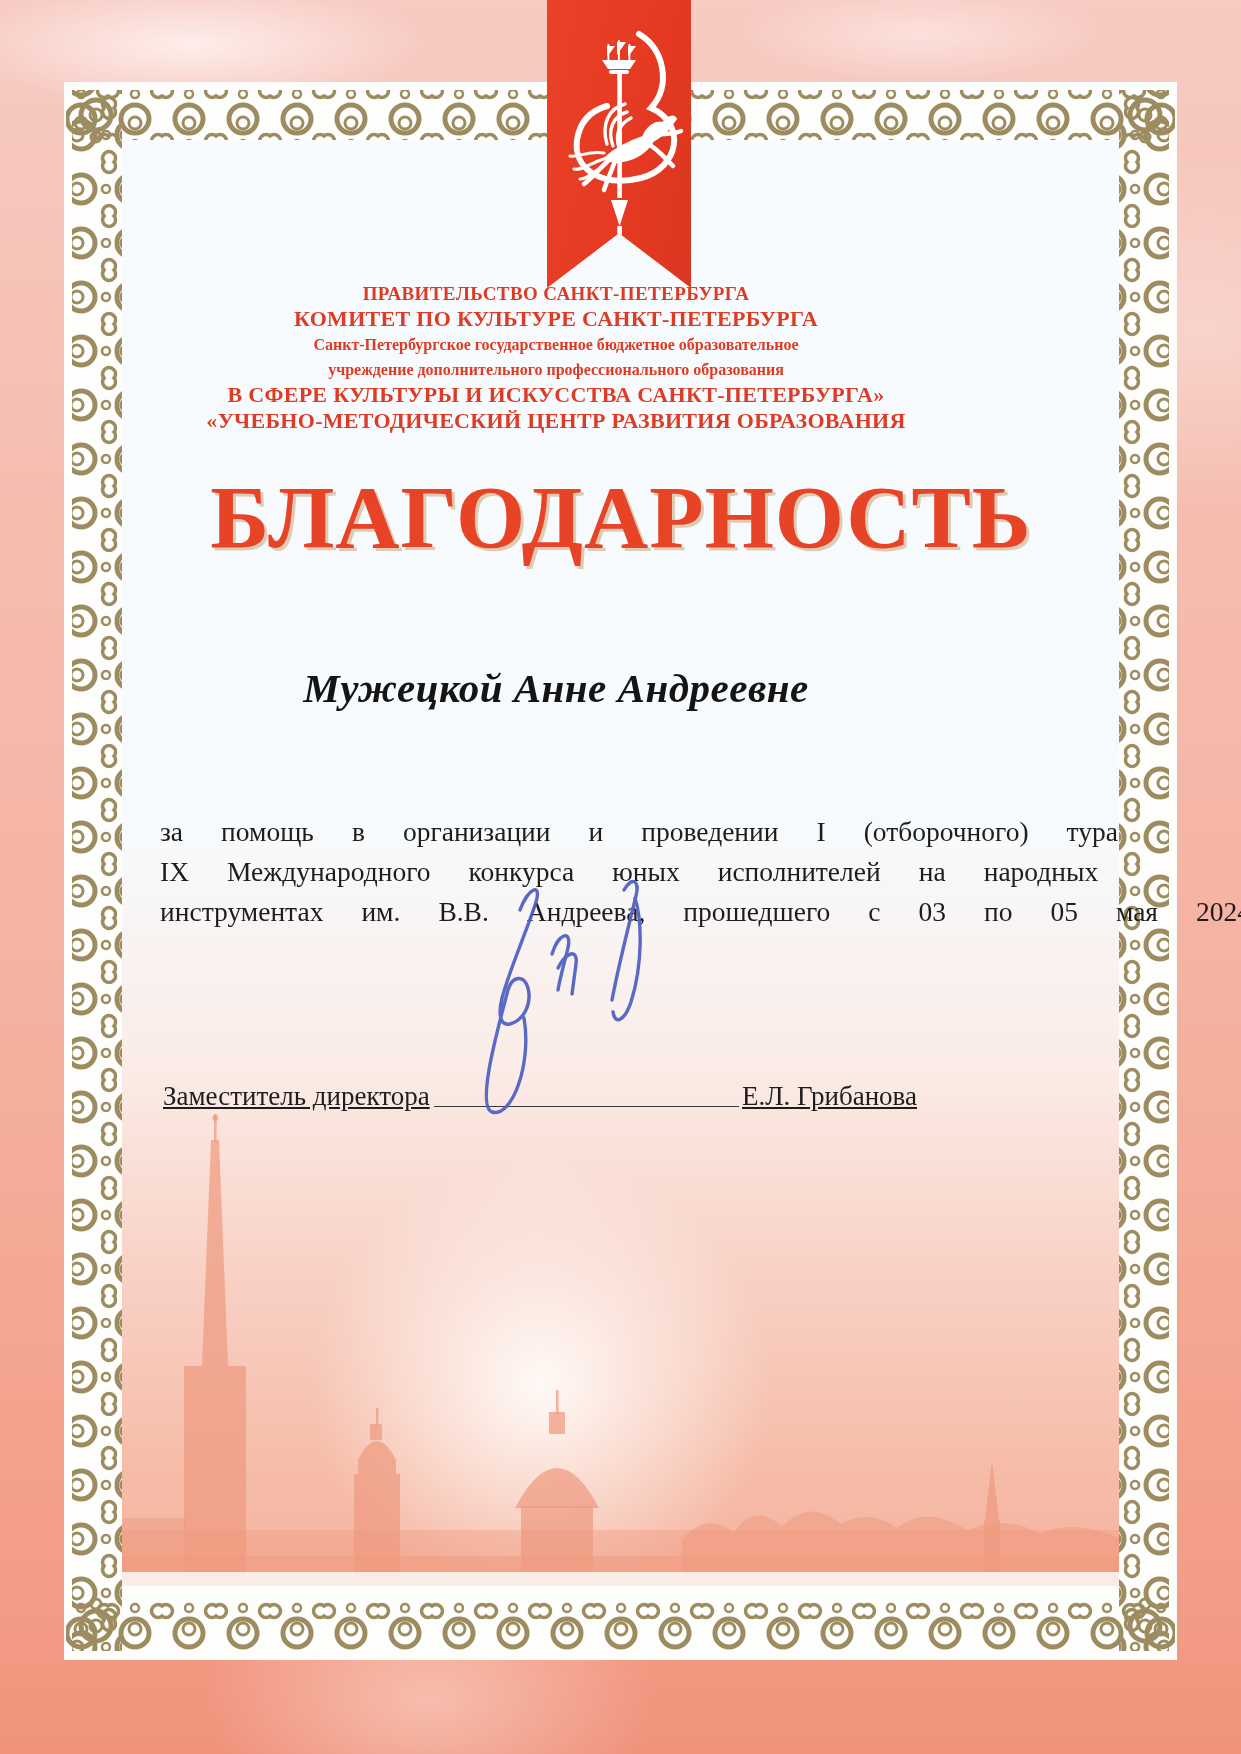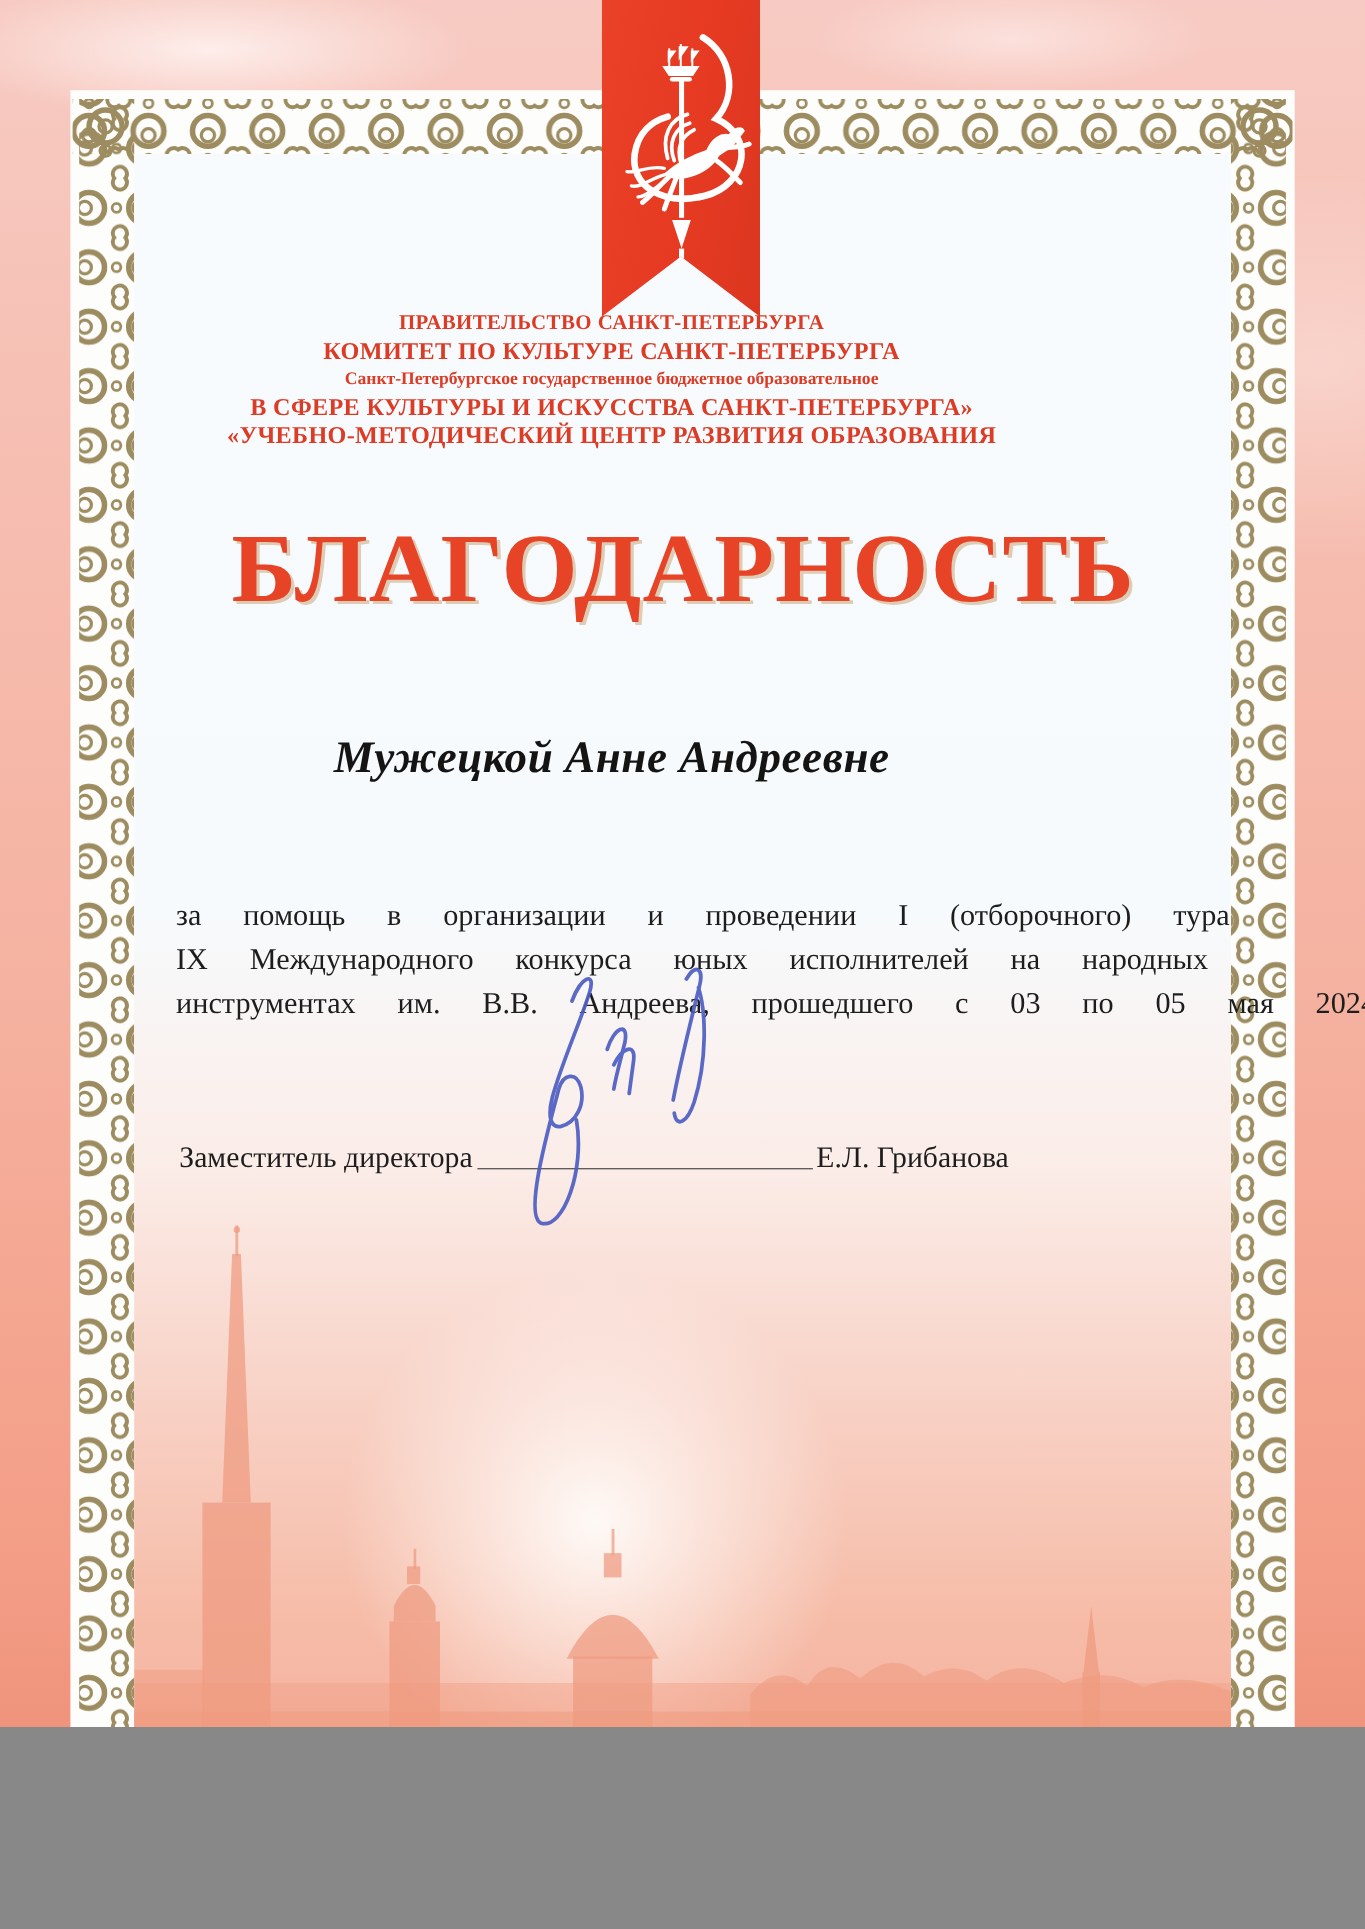--- a/index.html
+++ b/index.html
@@ -1,17 +1,17 @@
 <!DOCTYPE html>
 <html><head>
 <meta charset="utf-8">
 <style>
   html,body{margin:0;padding:0;background:#888;}
   .page{
-    position:relative; width:1241px; height:1570px; margin:0 auto; overflow:hidden;
+    position:relative; width:1241px; height:1754px; margin:0 auto; overflow:hidden;
     font-family:"Liberation Serif","DejaVu Serif",serif;
     background:
       radial-gradient(ellipse 340px 90px at 190px 45px, rgba(255,244,242,.85), rgba(255,244,242,0) 70%),
       radial-gradient(ellipse 260px 70px at 920px 35px, rgba(255,240,238,.6), rgba(255,240,238,0) 70%),
       radial-gradient(ellipse 420px 260px at 1200px 330px, rgba(255,255,255,.30), rgba(255,255,255,0) 70%),
       radial-gradient(ellipse 300px 180px at 430px 1700px, rgba(255,236,230,.45), rgba(255,236,230,0) 75%),
       linear-gradient(180deg,#f7cbc3 0%, #f6c0b4 22%, #f5b3a2 55%, #f4a58f 78%, #f39c85 92%, #ef937c 100%);
   }
   
   .frame-white{
@@ -53,22 +53,22 @@
   .recipient{
     position:absolute; left:106px; top:664px; width:900px;
     text-align:center; font-size:41px; font-weight:bold; color:#141414; letter-spacing:.5px;font-style:italic;
   }
   .body-text{
     position:absolute; left:160px; top:812px; width:790px;
     font-size:27.5px; color:#1d1d1d;
   }
   .jline{display:flex; justify-content:space-between; height:40px; line-height:40px; white-space:nowrap;gap:38px;}
   .sig-row{
-    position:absolute; left:163px; top:1032px; width:754px;
-    display:flex; align-items:flex-end; font-size:27px; color:#1d1d1d;
+    position:absolute; left:163px; top:1076px; width:754px;
+    display:flex; align-items:flex-end; font-size:27px; color:#1d1d1d;text-decoration:underline;
   }
   .sig-role,.sig-name{white-space:nowrap;}
   .sig-line{flex:1; border-bottom:1.6px solid #3a3a3a; margin:0 3px 5px 4px; height:30px;}
   .sig-ink{position:absolute; left:428px; top:868px;}
 </style>
 </head>
 <body>
 
 <div class="page">
 
@@ -186,20 +186,21 @@
         <path d="M66,146 C60,130 66,116 80,112" stroke-width="3.4"></path>
         <path d="M72,148 C68,134 72,124 84,118" stroke-width="3.4"></path>
       </g>
     </svg>
   </div>
 
   <div class="org-header">
     <div class="l-small">ПРАВИТЕЛЬСТВО САНКТ-ПЕТЕРБУРГА</div>
     <div class="l-caps">КОМИТЕТ ПО КУЛЬТУРЕ САНКТ-ПЕТЕРБУРГА</div>
     <div class="l-mixed">Санкт-Петербургское государственное бюджетное образовательное</div>
+    <div class="l-mixed">учреждение дополнительного профессионального образования</div>
     <div class="l-caps">В СФЕРЕ КУЛЬТУРЫ И ИСКУССТВА САНКТ-ПЕТЕРБУРГА»</div>
     <div class="l-caps">«УЧЕБНО-МЕТОДИЧЕСКИЙ ЦЕНТР РАЗВИТИЯ ОБРАЗОВАНИЯ</div>
   </div>
 
   <div class="doc-title">БЛАГОДАРНОСТЬ</div>
 
   <div class="recipient">Мужецкой Анне Андреевне</div>
 
   <div class="body-text">
     <div class="jline">

